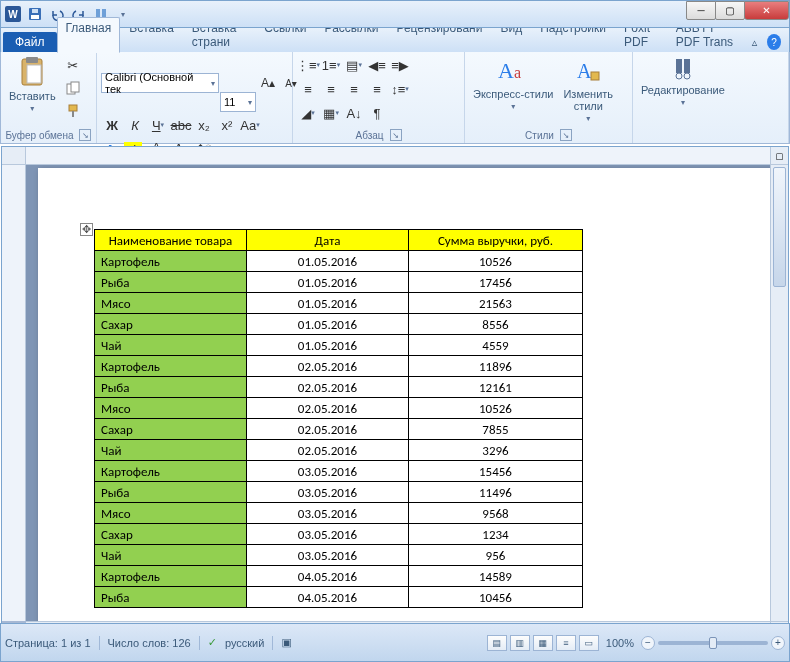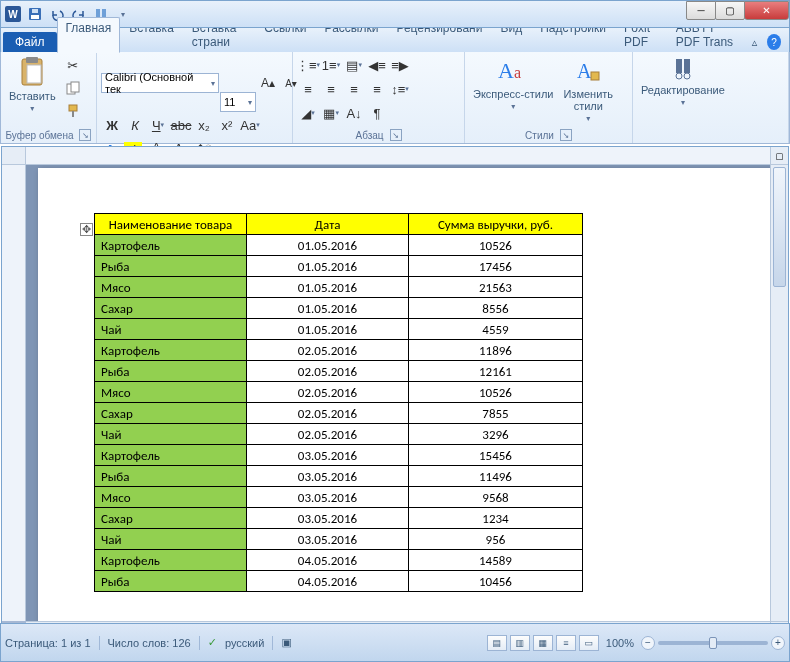--- a/index.html
+++ b/index.html
@@ -47,21 +47,21 @@
 .ruler-toggle { position:absolute; right:0; top:0; width:18px; height:18px; background:#e6edf6; border-left:1px solid #b8c8dc; border-bottom:1px solid #b8c8dc; font-size:9px; display:flex; align-items:center; justify-content:center; cursor:pointer;}
 .scrollbar-v { position:absolute; right:0; top:18px; bottom:18px; width:18px; background:#e6edf6; border-left:1px solid #b8c8dc;}
 .scrollbar-v .thumb { position:absolute; left:2px; right:2px; top:2px; height:120px; background:linear-gradient(#f0f5fb,#c6d6ea); border:1px solid #9cb4d4; border-radius:2px;}
 .scrollbar-h { position:absolute; left:24px; right:18px; bottom:0; height:18px; background:#e6edf6; border-top:1px solid #b8c8dc;}
 .scrollbar-h .thumb { position:absolute; top:2px; bottom:2px; left:220px; width:220px; background:linear-gradient(#f0f5fb,#c6d6ea); border:1px solid #9cb4d4; border-radius:2px;}
 .scroll-corner { position:absolute; right:0; bottom:0; width:18px; height:18px; background:#e6edf6; border-left:1px solid #b8c8dc; border-top:1px solid #b8c8dc;}
 .canvas { position:absolute; left:24px; right:18px; top:18px; bottom:18px; background:#7f95b5; overflow:hidden;}
 .page { position:absolute; left:12px; top:3px; width:735px; height:900px; background:#fff; box-shadow:2px 2px 6px rgba(0,0,0,0.3);}
 
 
-.data-table { position:absolute; left:56px; top:45px; border-collapse:collapse; font-family:"Calibri","Segoe UI",sans-serif; font-size:13px;}
+.data-table { position:absolute; left:56px; top:61px; border-collapse:collapse; font-family:"Calibri","Segoe UI",sans-serif; font-size:13px;}
 .data-table th, .data-table td { border:1px solid #000; padding:1px 6px; height:21px; }
 .data-table th { background:#ffff00; font-weight:normal; text-align:center;}
 .data-table td.name { background:#92d050; width:152px; text-align:left;}
 .data-table td.date { width:162px; text-align:center; background:#fff;}
 .data-table td.sum { width:174px; text-align:center; background:#fff;}
 .table-handle { position:absolute; left:42px; top:55px; width:13px; height:13px; border:1px solid #888; background:#fff; font-size:11px; line-height:11px; display:flex; align-items:center; justify-content:center; color:#555; cursor:move;}
 
 
 .statusbar { position:absolute; bottom:0; left:0; right:0; height:39px; background:linear-gradient(#dce8f7,#c1d6ee); border:1px solid #7ba4ce; display:flex; align-items:center; font-size:11px; color:#3b5a7a; padding:0 4px; gap:8px;}
 .statusbar .sep { width:1px; height:14px; background:#a0b8d8;}

